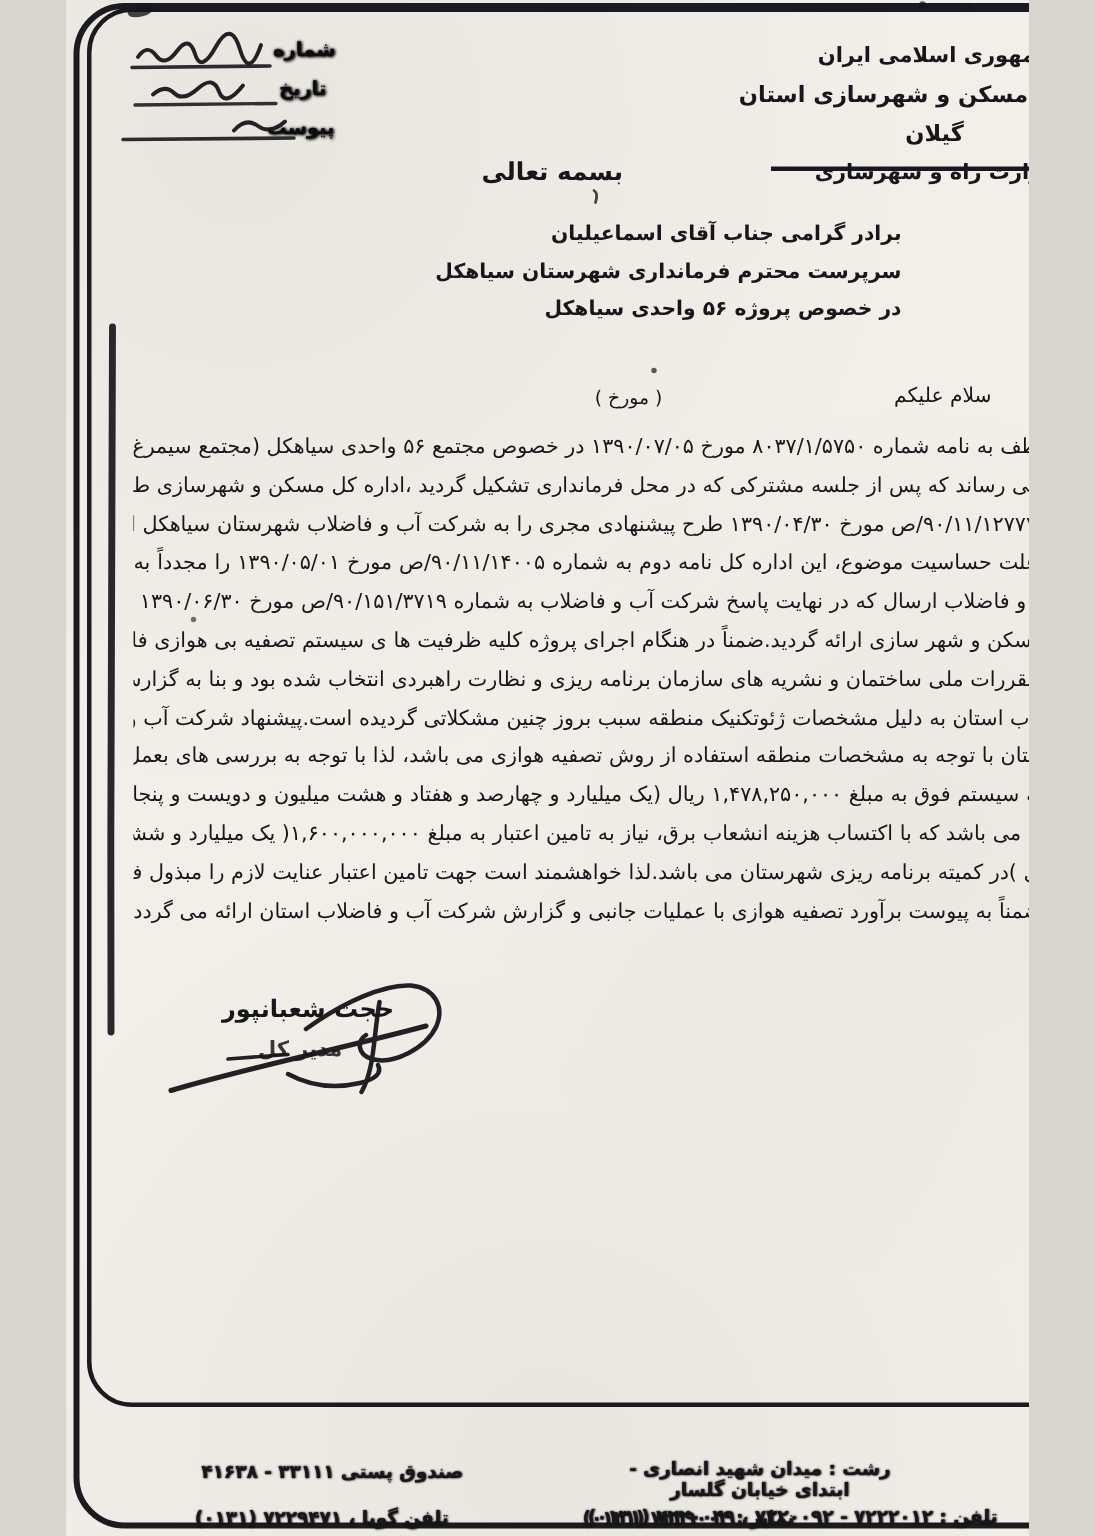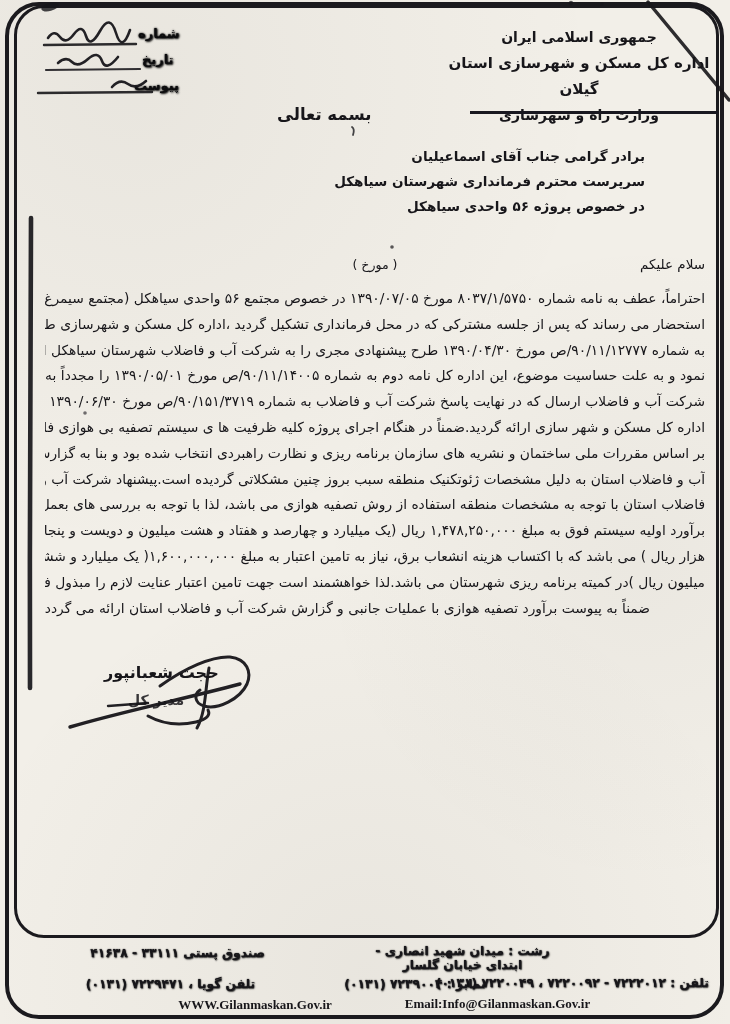--- a/index.html
+++ b/index.html
@@ -1,17 +1,17 @@
 <!DOCTYPE html>
 <html lang="fa" dir="rtl"><head>
 <meta charset="utf-8">
 <style>
   html,body{margin:0;padding:0;background:#d8d5cf;}
   .page{
-    position:relative;width:730px;height:1024px;margin:0 auto;
+    position:relative;width:642px;height:1024px;margin:0 auto;
     background:
       radial-gradient(circle at 18% 8%, rgba(60,55,45,.05), transparent 42%),
       radial-gradient(circle at 88% 55%, rgba(60,55,45,.04), transparent 38%),
       radial-gradient(circle at 50% 95%, rgba(60,55,45,.05), transparent 40%),
       #f2efe8;
     overflow:hidden;
     direction:rtl;
     font-family:"DejaVu Sans","Liberation Sans",sans-serif;
     color:#17161a;
   }
@@ -48,21 +48,21 @@
     white-space:nowrap;overflow:hidden;
   }
   .body-line.last{text-align:right;text-align-last:right;margin-left:0;padding-left:55px;
     padding-right:0;margin-right:55px;white-space:nowrap;}
 
   
   .sig-name{position:absolute;left:104px;top:663px;font-size:16px;font-weight:bold;letter-spacing:.5px;}
   .sig-title{position:absolute;left:128px;top:692px;font-size:14px;font-weight:bold;opacity:.85;}
 
   
-  .footer-item{position:absolute;font-size:12.3px;}
+  .footer-item{position:absolute;font-size:12.3px;margin-top:28px;}
   .footer-latin{font-family:"Liberation Serif","DejaVu Serif",serif;font-weight:bold;font-size:13px;direction:ltr;}
 </style>
 </head>
 <body>
 
 <div class="page">
 
   <div class="frame outer"></div>
   <div class="frame inner"></div>
 

